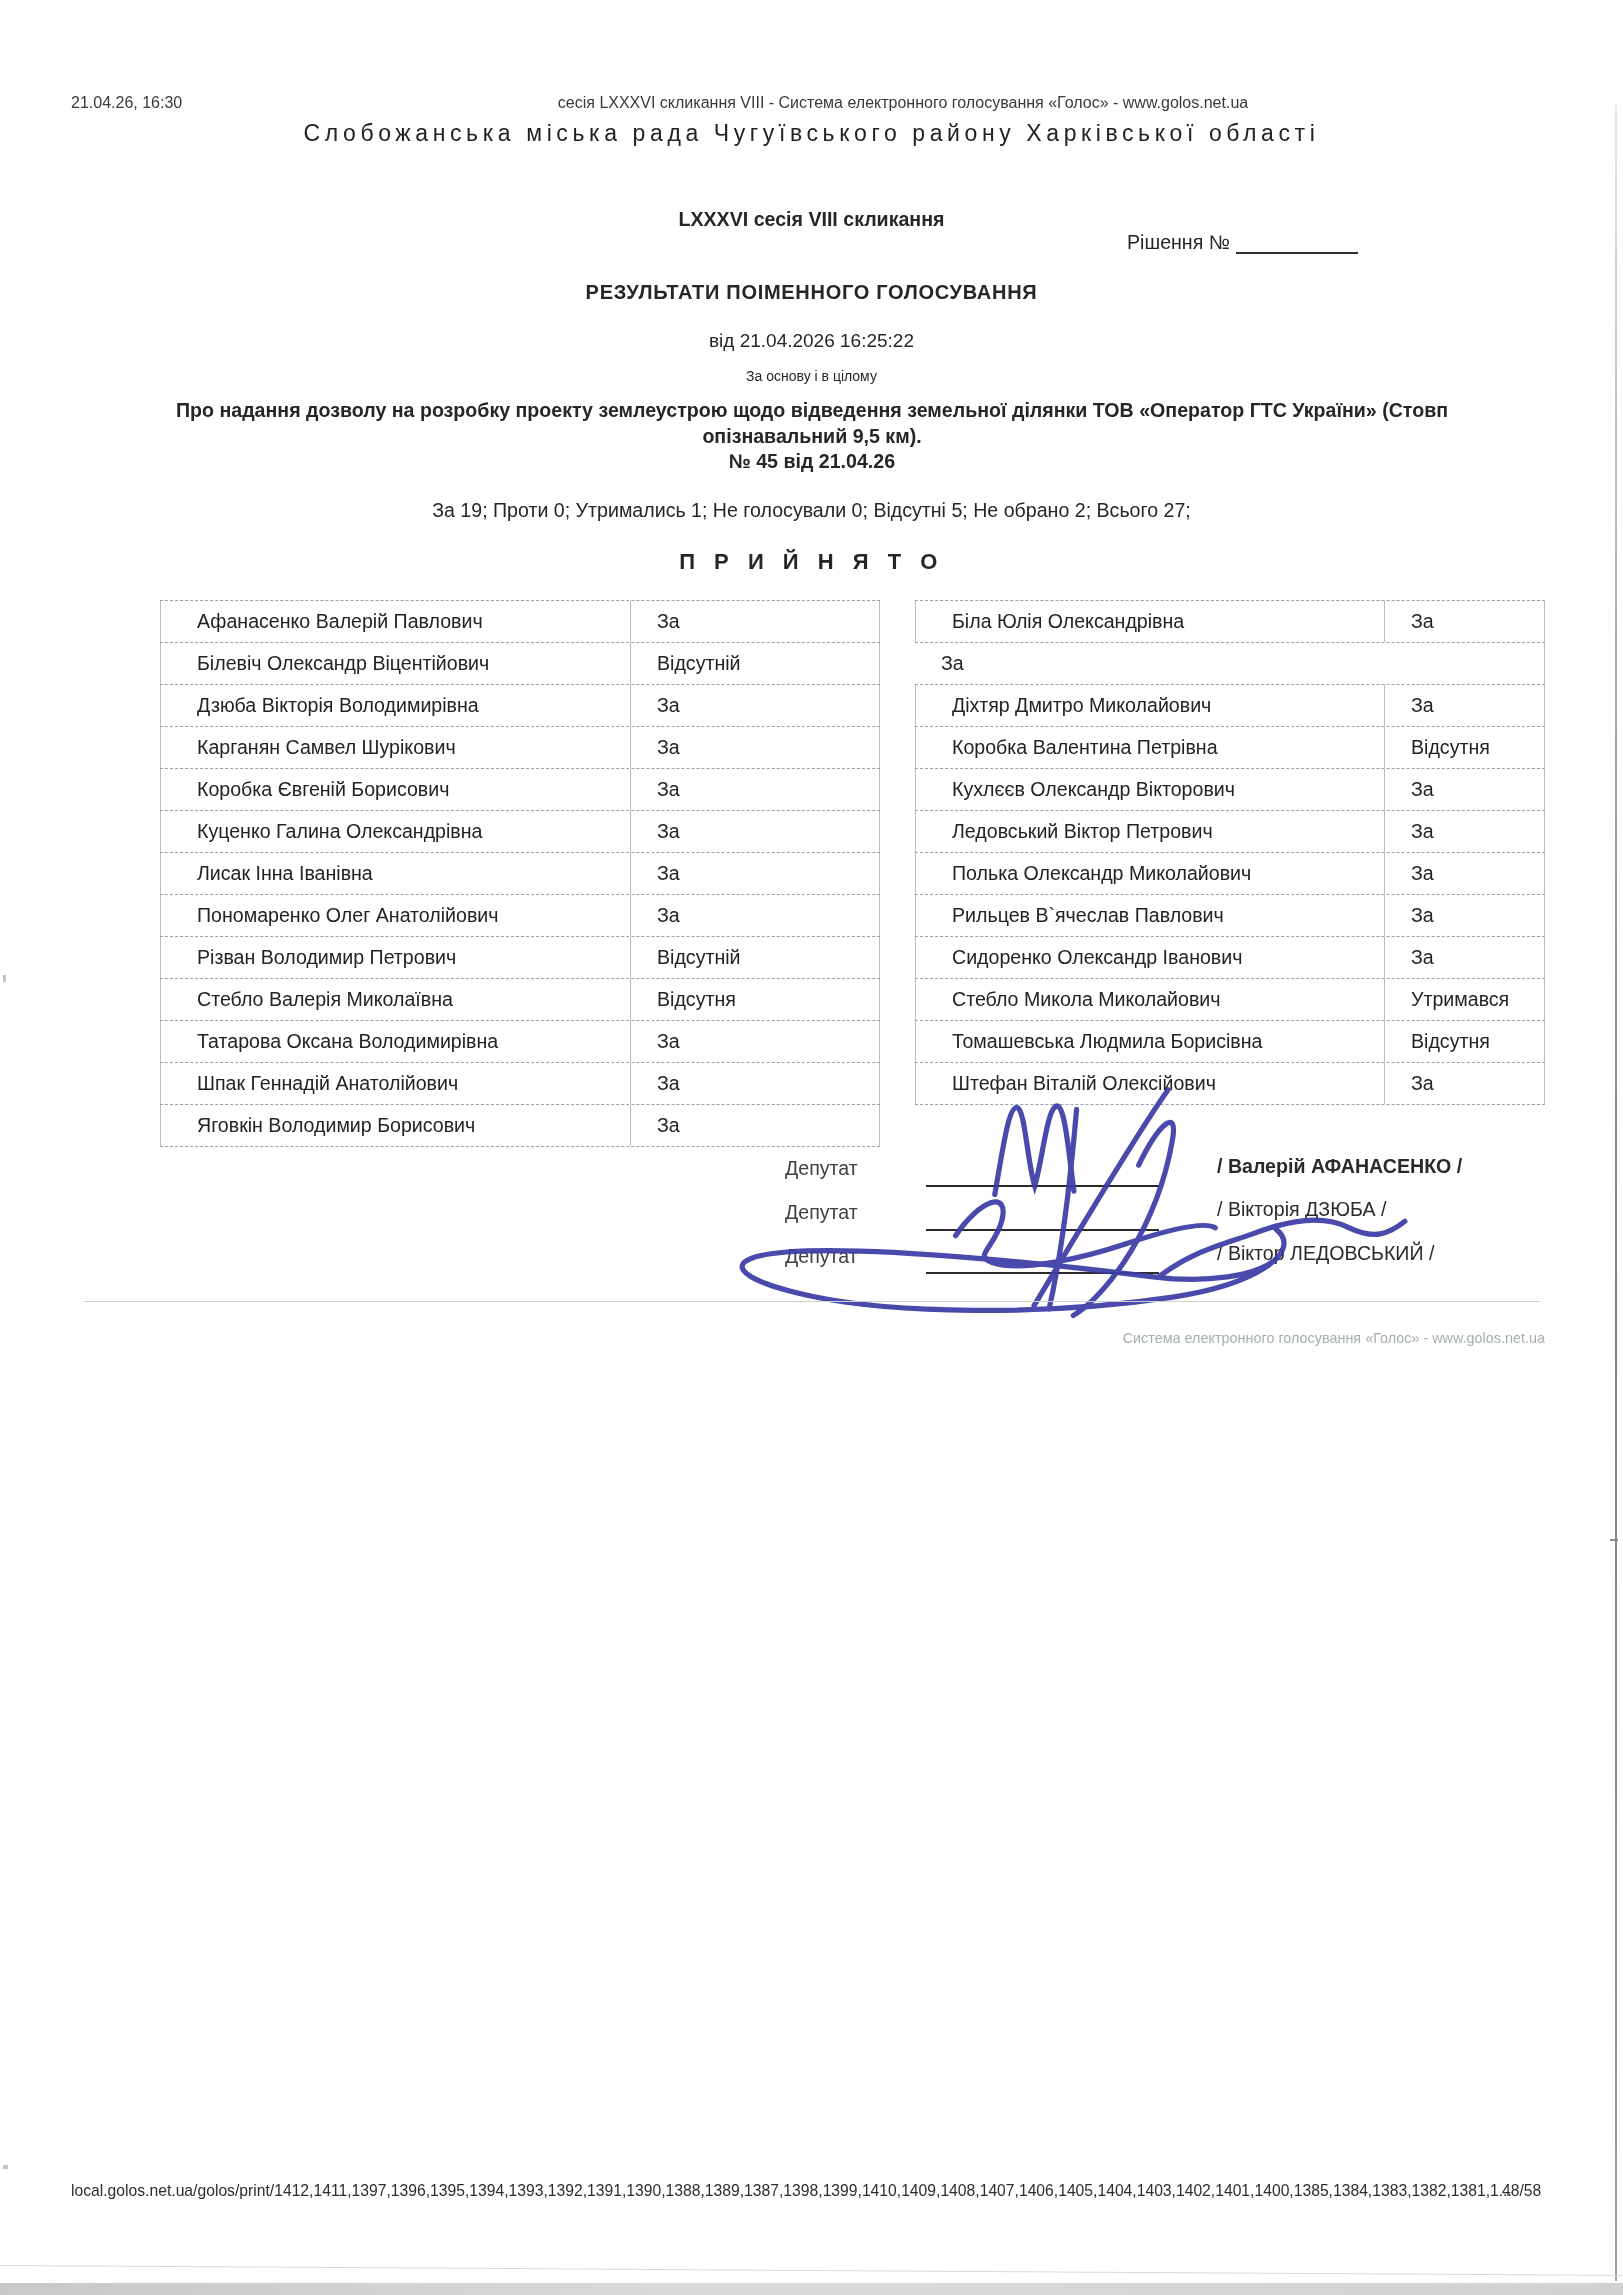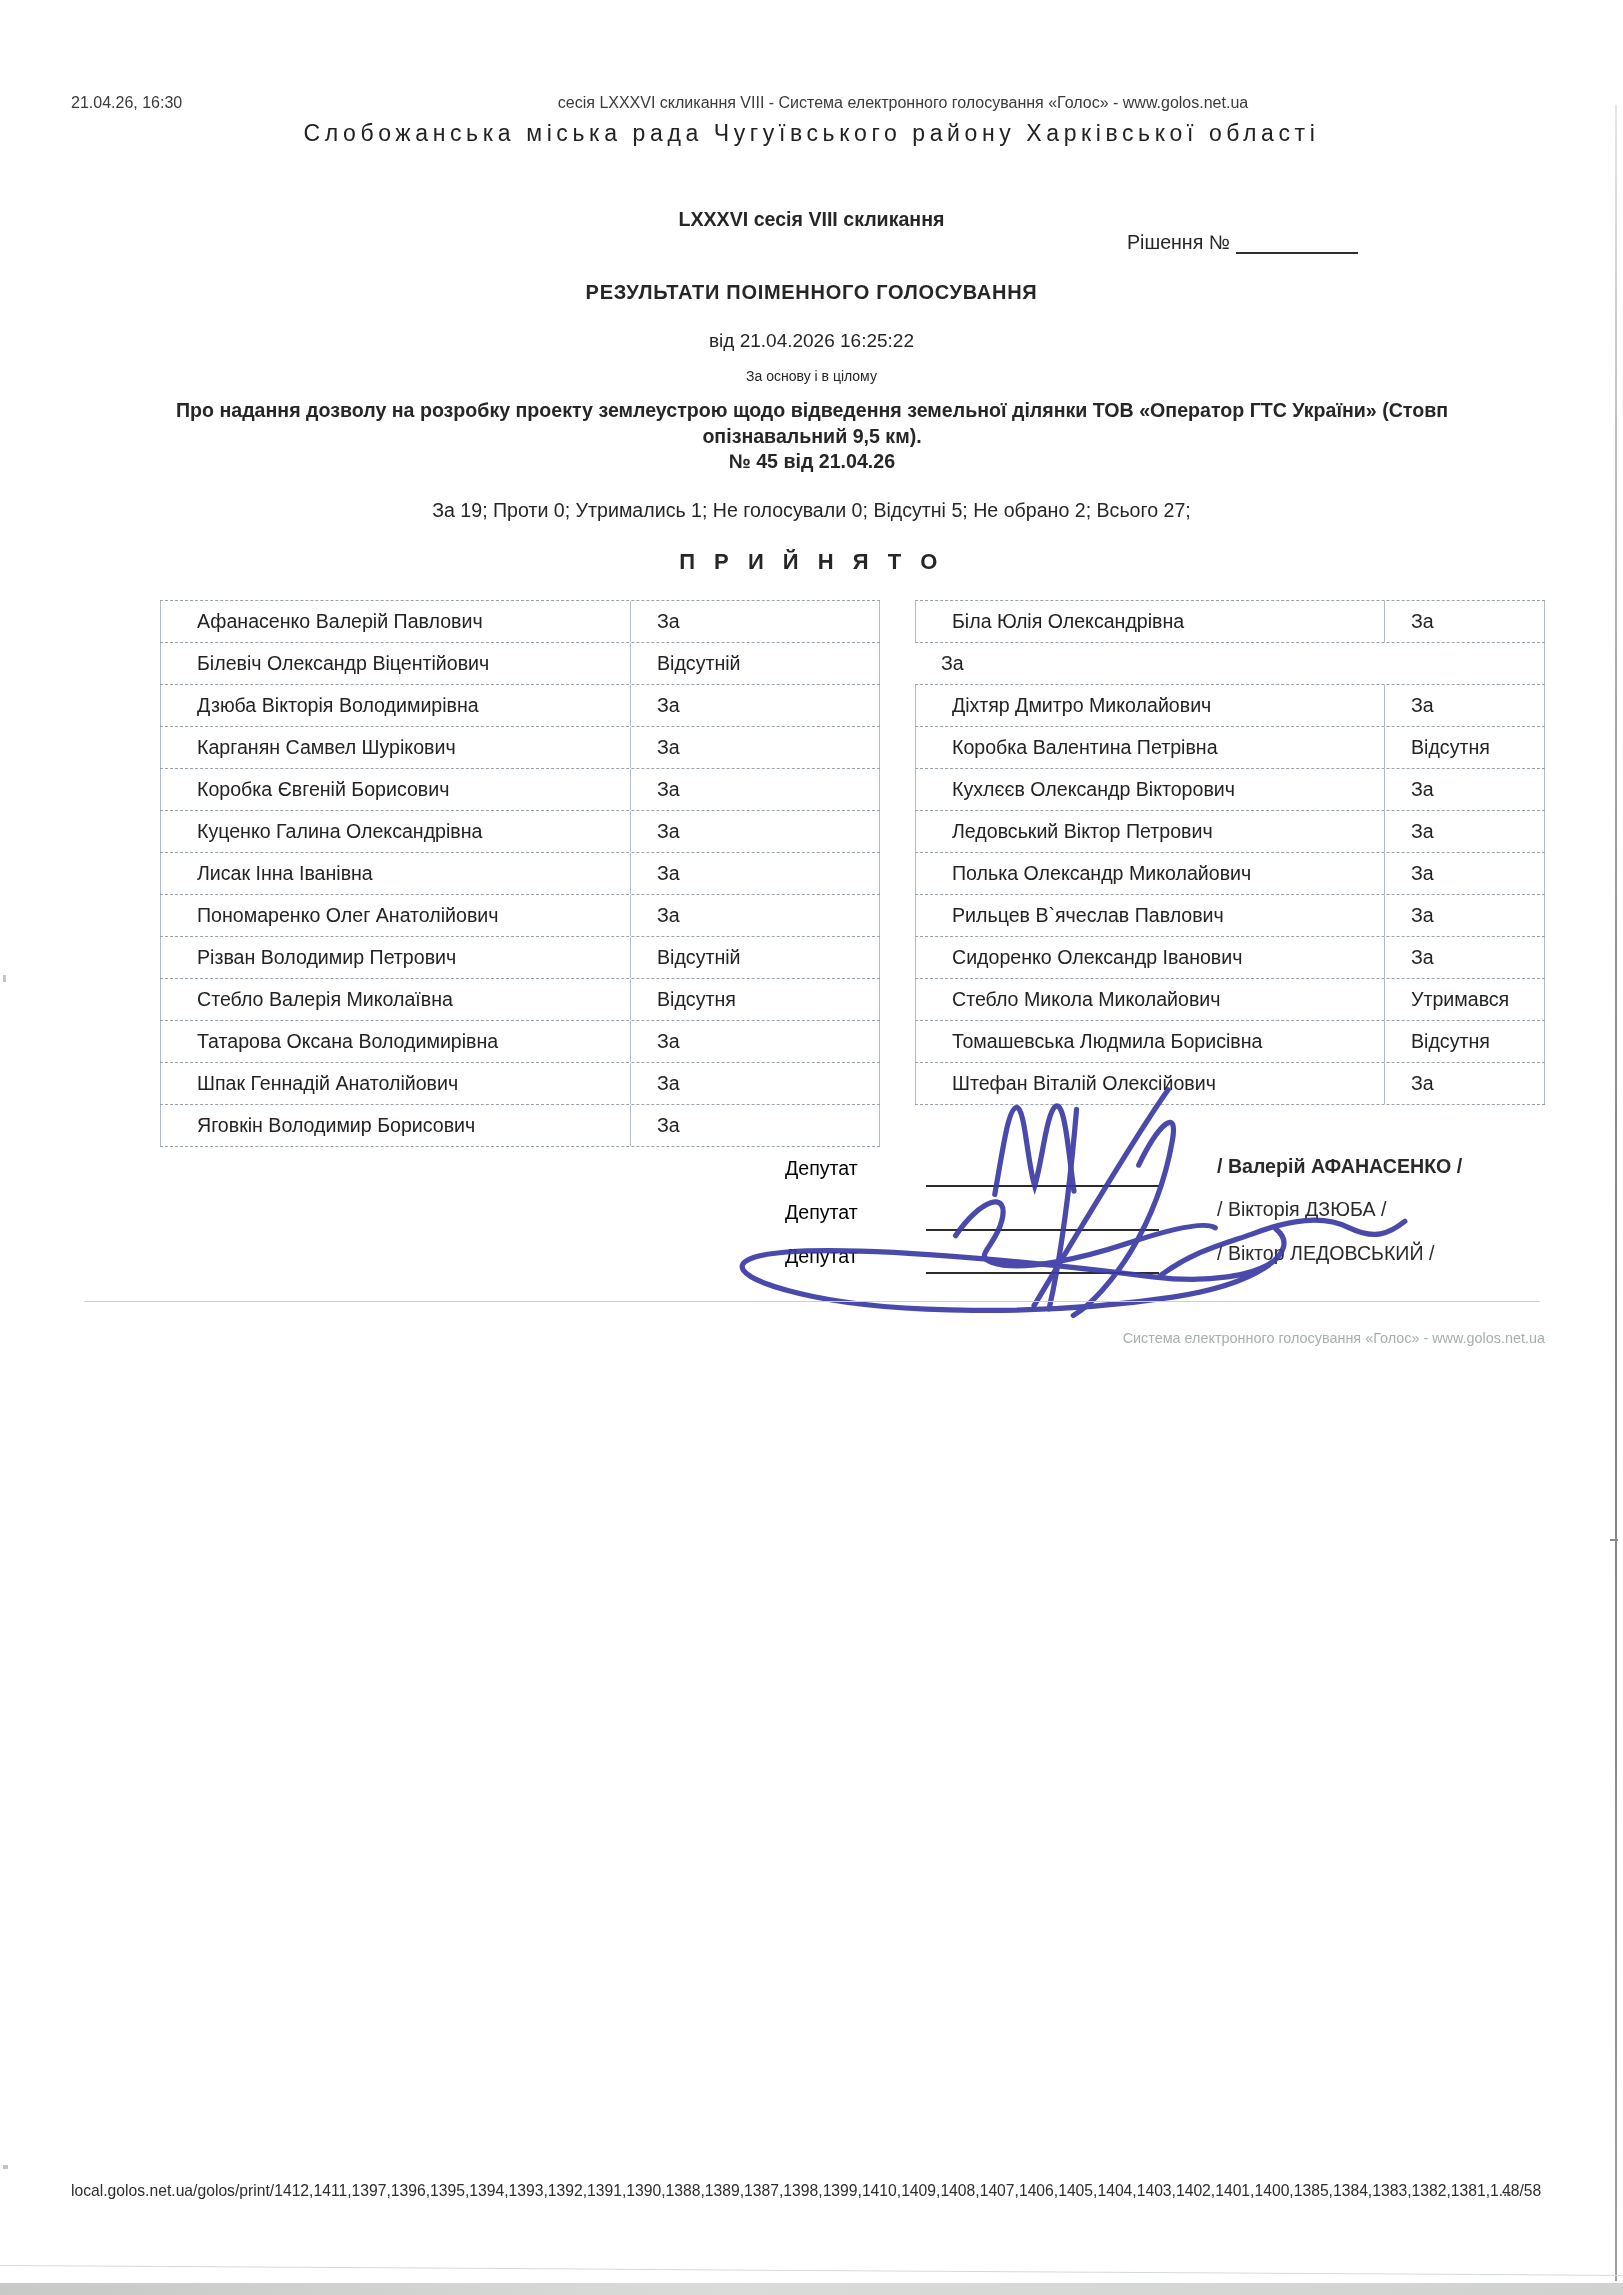--- a/index.html
+++ b/index.html
@@ -33,21 +33,21 @@
   #vtable-left{left:160px;width:720px;}
   #vtable-right{left:891px;width:630px;margin-left:24px;}
   .vrow{display:flex;height:41px;align-items:center;border-top:1.3px dashed #98a2aa;font-size:19.6px;color:#232323;}
   .vrow:first-child{border-top:none;}
   .vname{border-left:1.3px solid #b3bdc5;border-right:1.3px solid #b3bdc5;height:100%;display:flex;align-items:center;padding-left:36px;box-sizing:border-box;}
   #vtable-left .vname{width:471px;}
   #vtable-right .vname{width:470px;}
   .vvote{flex:1;border-right:1.3px solid #b3bdc5;height:100%;display:flex;align-items:center;padding-left:26px;box-sizing:border-box;}
 
   
-  .sig-label{font-size:19.6px;color:#000000;}
+  .sig-label{font-size:19.6px;color:#404040;}
   .sig-line{height:0;border-top:2px solid #2b2b2b;width:233px;left:926px;}
   .sig-name{font-size:19.6px;color:#2a2a2a;left:1217px;}
   #sig-ink{left:615px;top:1080px;}
 
   
   #divider{left:84px;top:1301px;width:1456px;height:0;border-top:1.3px solid #ccd1ce;}
   #system-note{left:1113px;top:1330px;width:432px;text-align:right;font-size:14.4px;color:#a6b0aa;}
 
   
   .pf{font-size:15.7px;color:#2d2d2d;white-space:nowrap;}

